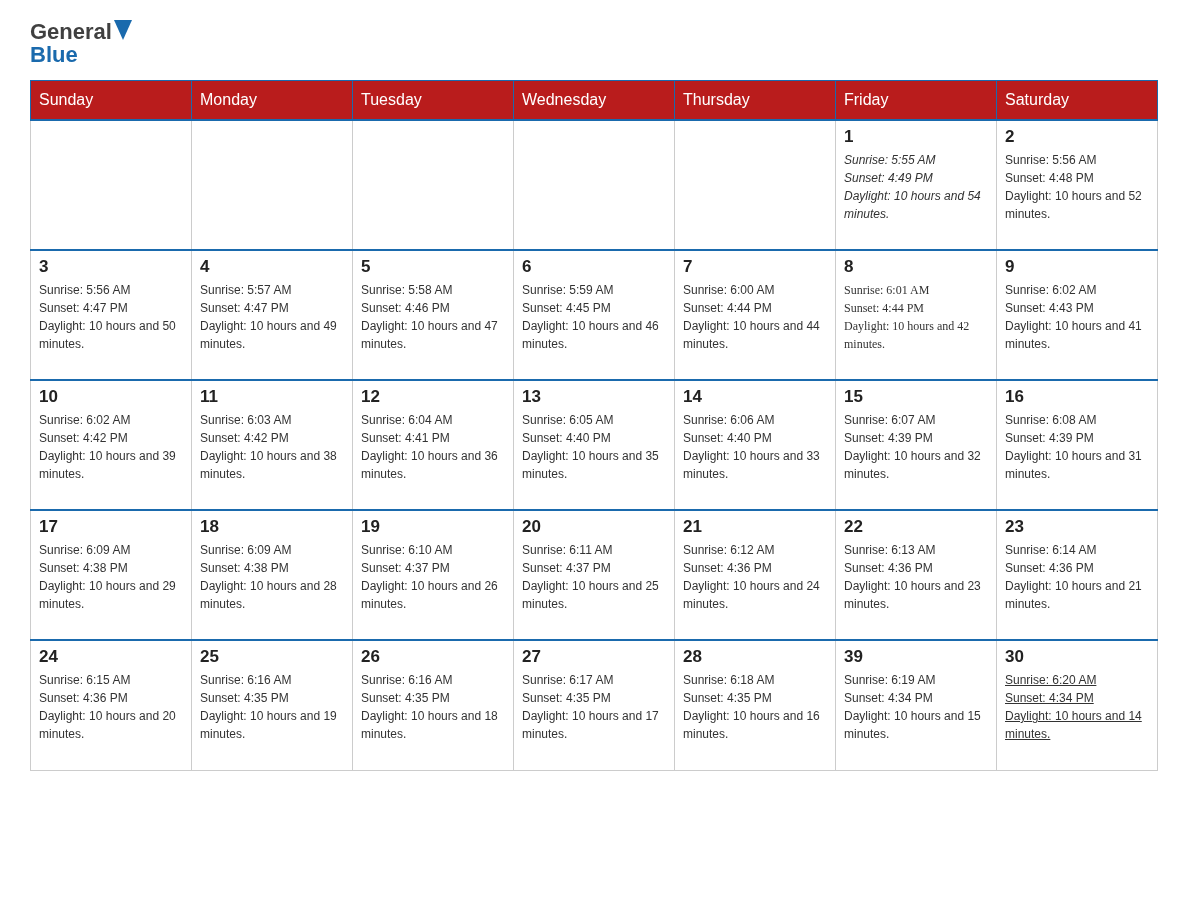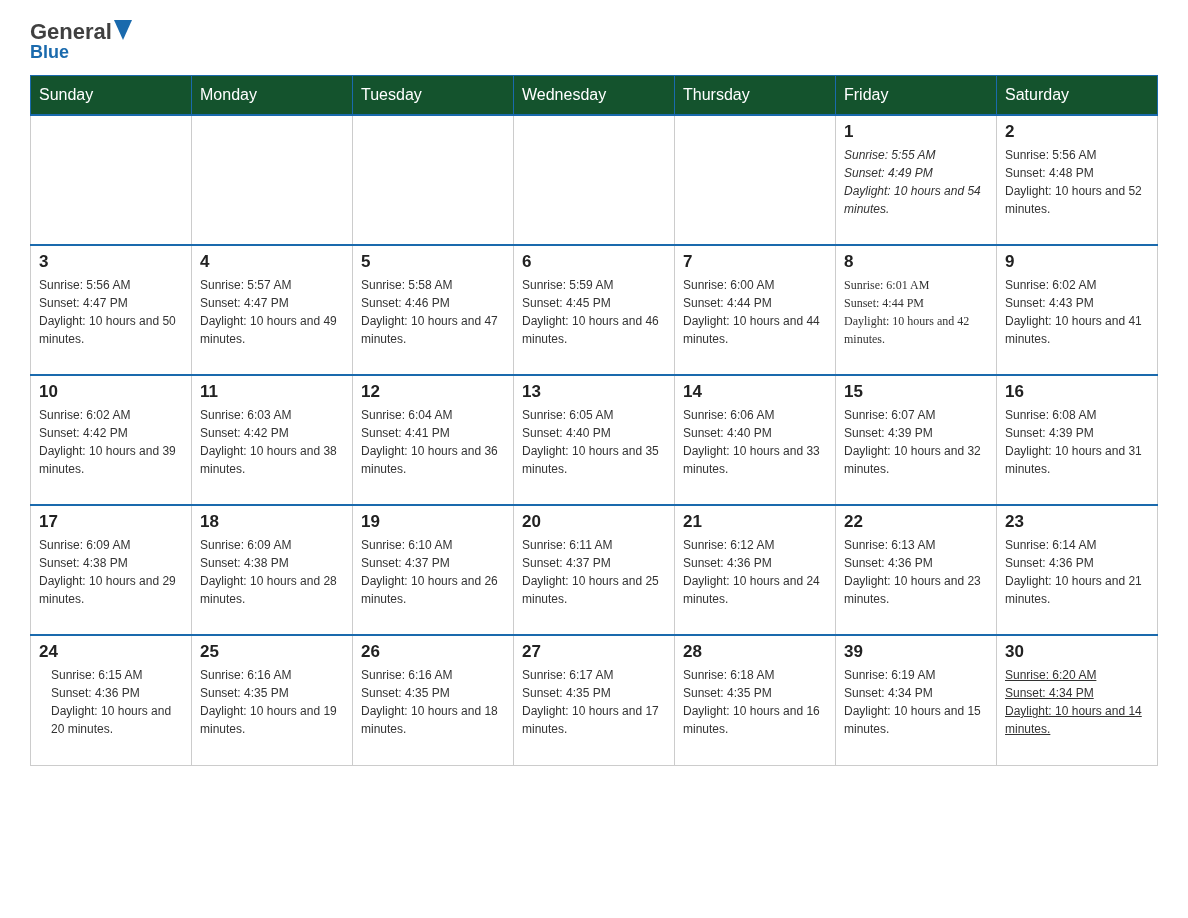--- a/index.html
+++ b/index.html
@@ -24,21 +24,21 @@
     }
     .logo-text {
       font-size: 22px;
       font-weight: bold;
       color: #404040;
       letter-spacing: 0;
       line-height: 1.1;
     }
     .logo-blue-line {
       color: #1a6aad;
-      font-size: 18px;
+      font-size: 22px;
       font-weight: bold;
       margin-top: -2px;
     }
     .title-block {
       text-align: right;
     }
     .main-title {
       font-size: 52px;
       font-weight: normal;
       color: #222;
@@ -48,21 +48,21 @@
       font-size: 20px;
       color: #444;
       margin-top: 4px;
     }
     .calendar {
       width: 100%;
       border-collapse: collapse;
       margin-top: 12px;
     }
     .calendar th {
-      background-color: #14532d;
+      background-color: #b91c1c;
       color: #fff;
       font-size: 16px;
       font-weight: normal;
       padding: 10px 8px;
       text-align: left;
       border: 1px solid #1a6aad;
     }
     .calendar td {
       border: 1px solid #ccc;
       vertical-align: top;
@@ -277,21 +277,21 @@
         <td>
           <span class="day-number">23</span>
           <div class="day-info" style="white-space: pre-line;">Sunrise: 6:14 AM
 Sunset: 4:36 PM
 Daylight: 10 hours and 21 minutes.</div>
         </td>
       </tr>
       <tr class="week-row">
         <td>
           <span class="day-number">24</span>
-          <div class="day-info" style="white-space: pre-line; margin-left: 12px;">Sunrise: 6:15 AM
+          <div class="day-info" style="white-space: pre-line;">Sunrise: 6:15 AM
 Sunset: 4:36 PM
 Daylight: 10 hours and 20 minutes.</div>
         </td>
         <td>
           <span class="day-number">25</span>
           <div class="day-info" style="white-space: pre-line;">Sunrise: 6:16 AM
 Sunset: 4:35 PM
 Daylight: 10 hours and 19 minutes.</div>
         </td>
         <td>

